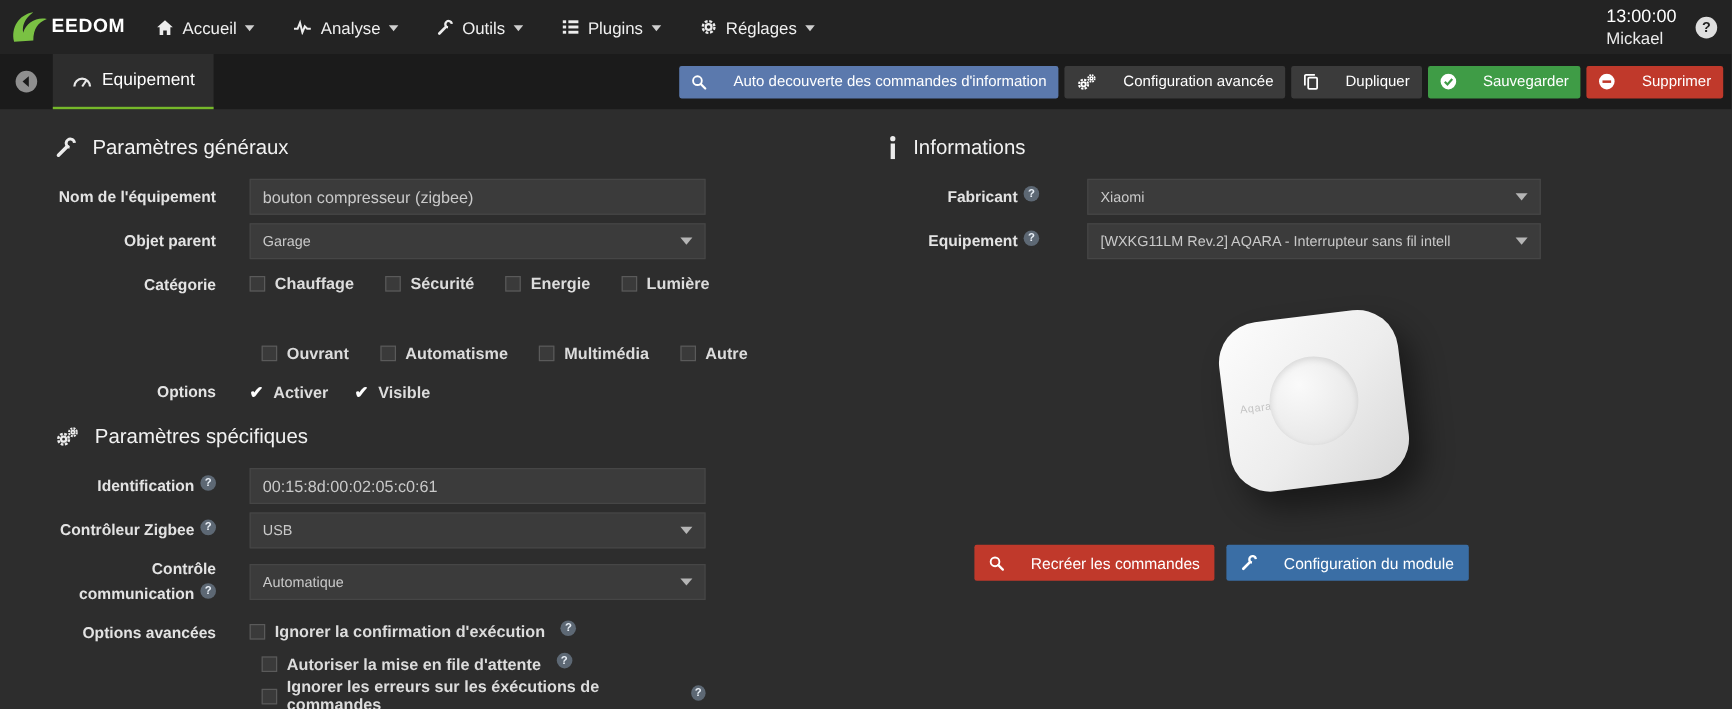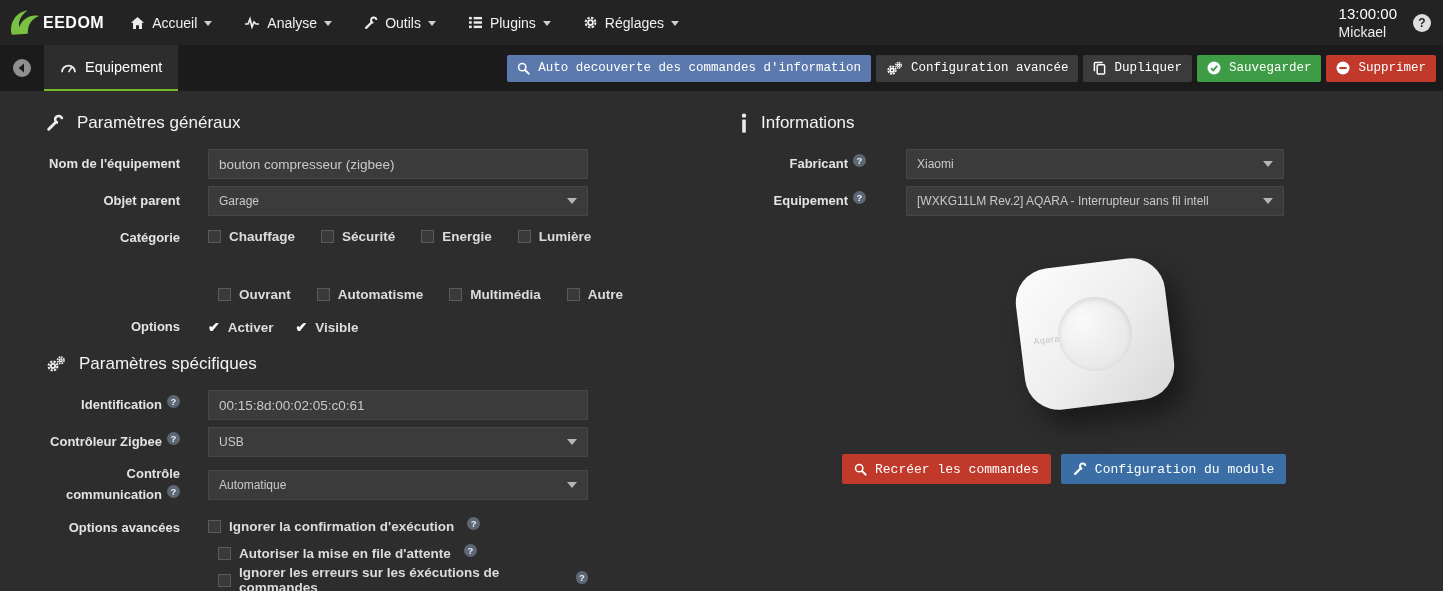--- a/index.html
+++ b/index.html
@@ -17,21 +17,21 @@
   .clock { font-size:15px; color:#fff; }
   .user  { font-size:14px; color:#ececec; }
   .help-circle { width:18px; height:18px; border-radius:50%; background:#dedede; color:#1e1e1e; font-size:12px; font-weight:bold; display:flex; align-items:center; justify-content:center; cursor:pointer; }
 
   
   .tabbar { height:46px; background:#1b1b1b; display:flex; align-items:center; }
   .back { width:44px; display:flex; justify-content:center; align-items:center; cursor:pointer; }
   .tab { height:46px; display:flex; align-items:center; gap:8px; padding:0 16px; font-size:14.5px; color:#d5d5d5; cursor:pointer; }
   .tab.active { background:#2d2d2d; border-bottom:2px solid #76b82a; color:#fff; }
   .tabbar-actions { margin-left:auto; display:flex; align-items:center; gap:5px; padding-right:7px; }
-  .btn { display:inline-flex; align-items:center; gap:8px; height:27px; padding:0 10px; font-size:12.5px; color:#fff; border:none; border-radius:2px; cursor:pointer; white-space:nowrap; font-family:Liberation Mono, monospace; }
+  .btn { display:inline-flex; align-items:center; gap:22px; height:27px; padding:0 10px; font-size:12.5px; color:#fff; border:none; border-radius:2px; cursor:pointer; white-space:nowrap; font-family:Liberation Sans, sans-serif; }
   .btn-blue  { background:#5b79ad; }
   .btn-dark  { background:#3b3b3b; }
   .btn-green { background:#3f9c46; }
   .btn-red   { background:#c0392b; }
   .btn-lg { height:30px; font-size:13px; padding:0 12px; }
   .btn-module { background:#3a6ea5; }
 
   
   .content { display:flex; padding-top:14px; }
   .col-left  { width:618px; padding-left:30px; flex-shrink:0; }
@@ -69,21 +69,21 @@
 
   .autorow { display:flex; align-items:center; }
   .small-input { width:90px !important; height:27px; background:#363636; color:#888; }
 
   
   .device-wrap { margin-left:170px; width:378px; height:196px; display:flex; align-items:center; justify-content:center; margin-top:20px; margin-bottom:22px; }
   .device { width:150px; height:142px; border-radius:34px; background:linear-gradient(135deg,#fdfdfd 0%,#ededed 55%,#d7d7d7 100%); transform:rotate(-7deg); box-shadow:10px 16px 26px rgba(0,0,0,.45); position:relative; }
   .device-button { position:absolute; top:50%; left:50%; width:74px; height:74px; margin:-37px 0 0 -37px; border-radius:50%; background:radial-gradient(circle at 35% 30%, #fafafa, #e1e1e1); box-shadow:inset 0 2px 6px rgba(0,0,0,.12); }
   .device-brand { position:absolute; left:13px; top:66px; font-size:9px; color:#c4c4c4; letter-spacing:.5px; }
 
-  .actions-row { display:flex; gap:10px; margin-left:106px;align-items:center; }
+  .actions-row { display:flex; gap:10px; margin-left:76px;align-items:center; }
 
   svg { display:block; }
 </style>
 </head>
 <body>
 
 <div class="app">
 
   <header class="topnav">
     <div class="brand">

